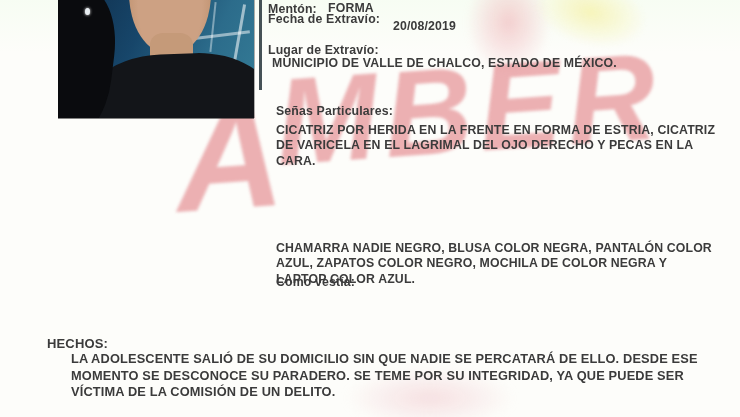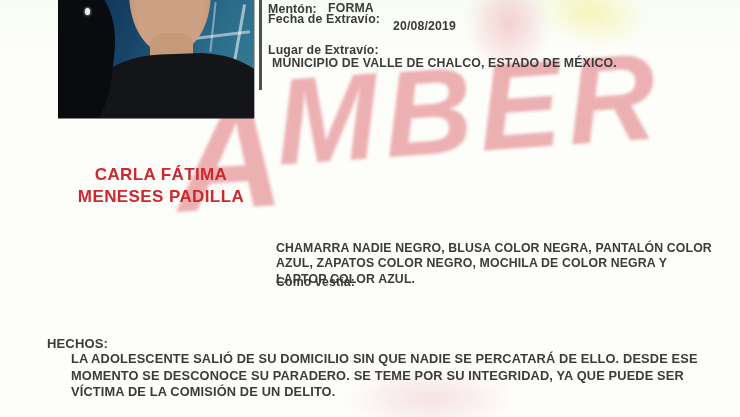--- a/index.html
+++ b/index.html
@@ -100,23 +100,25 @@
 
   <div class="txt f-menton-l">Mentón:</div>
   <div class="txt f-menton-v">FORMA</div>
 
   <div class="txt f-fecha-l">Fecha de Extravío:</div>
   <div class="txt f-fecha-v">20/08/2019</div>
 
   <div class="txt f-lugar-l">Lugar de Extravío:</div>
   <div class="txt f-lugar-v">MUNICIPIO DE VALLE DE CHALCO, ESTADO DE MÉXICO.</div>
 
+  <div class="txt senas-l">Señas Particulares:</div>
+  <div class="txt multi senas-t">CICATRIZ POR HERIDA EN LA FRENTE EN FORMA DE ESTRIA, CICATRIZ
+DE VARICELA EN EL LAGRIMAL DEL OJO DERECHO Y PECAS EN LA
+CARA.</div>
 
-  <div class="person-name">CARLA FÁTIMA
-MENESES PADILLA</div>
 
   <div class="txt vest-l">Como vestía:</div>
   <div class="txt multi vest-t">CHAMARRA NADIE NEGRO, BLUSA COLOR NEGRA, PANTALÓN COLOR
 AZUL, ZAPATOS  COLOR NEGRO, MOCHILA DE COLOR NEGRA Y
 LAPTOP COLOR AZUL.</div>
 
   <div class="txt hechos-l">HECHOS:</div>
   <div class="txt multi hechos-t">LA ADOLESCENTE SALIÓ DE SU DOMICILIO SIN QUE NADIE SE PERCATARÁ DE ELLO. DESDE ESE
 MOMENTO SE DESCONOCE SU PARADERO. SE TEME POR SU INTEGRIDAD, YA QUE PUEDE SER
 VÍCTIMA DE LA COMISIÓN DE UN DELITO.</div>

